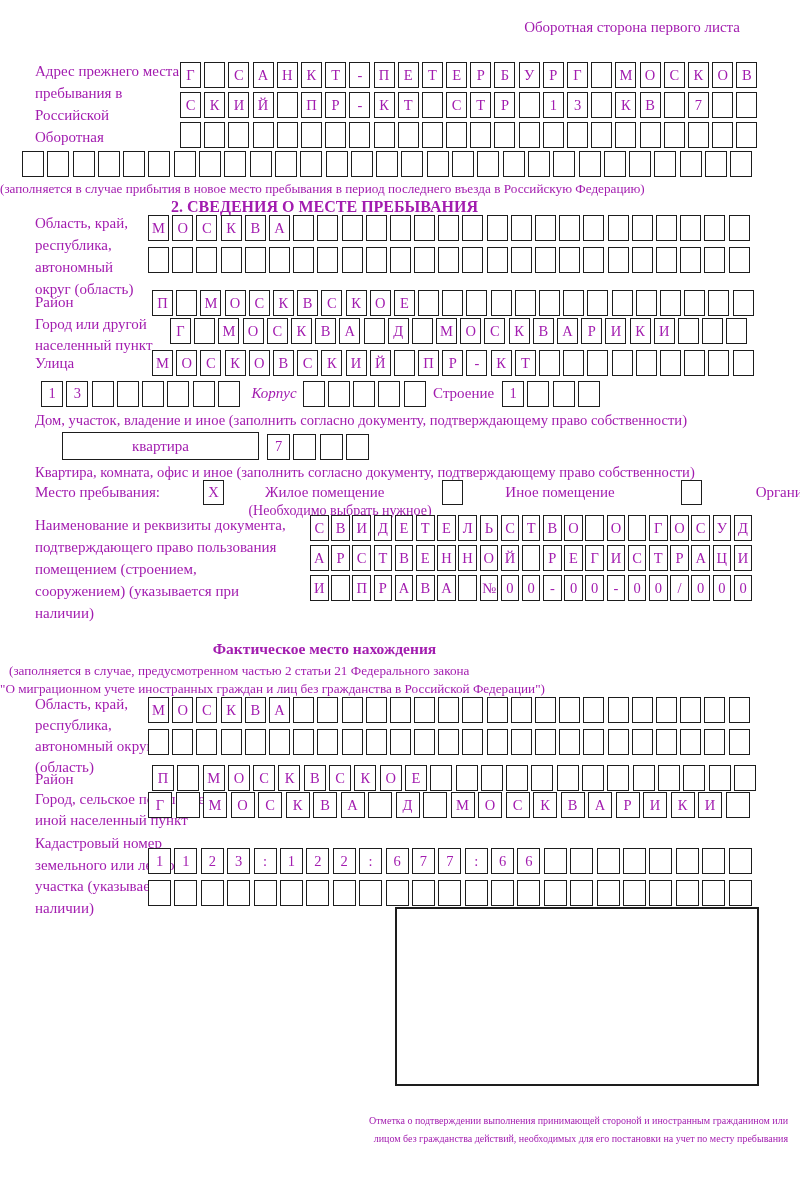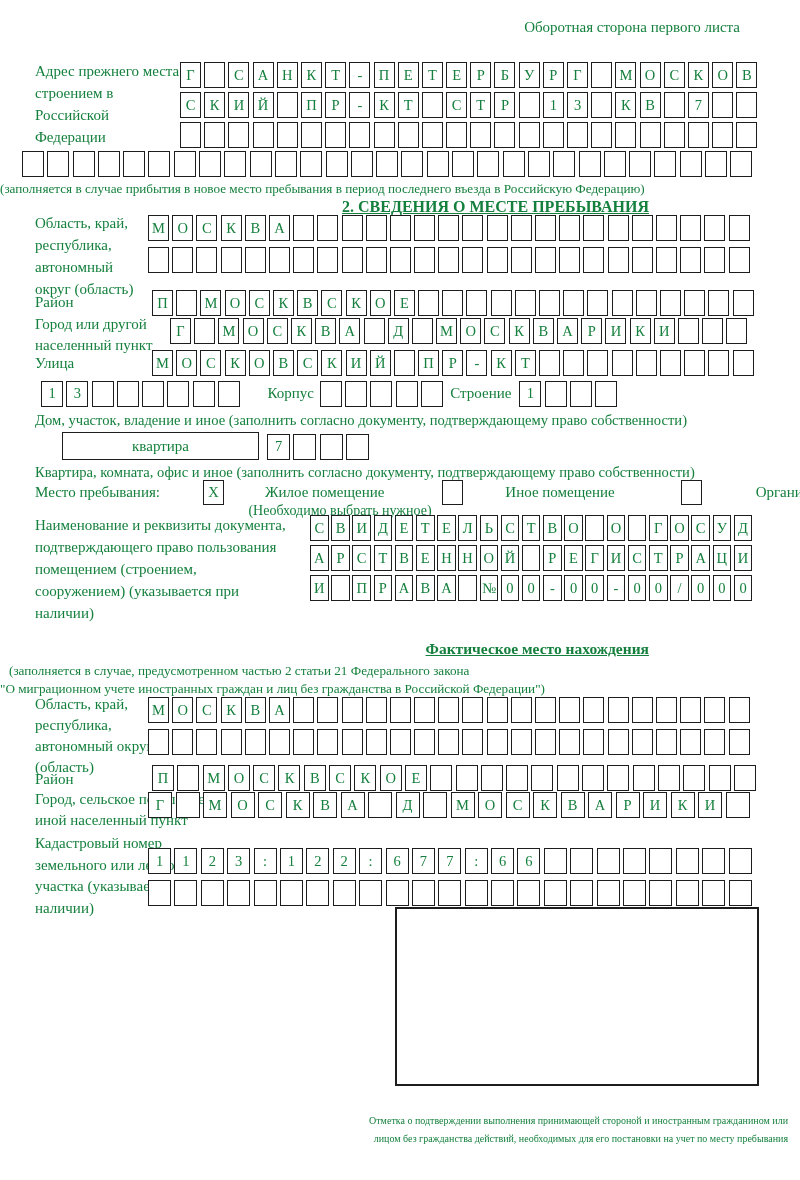--- a/index.html
+++ b/index.html
@@ -1,23 +1,23 @@
 <!DOCTYPE html>
 <html><head>
 <meta charset="utf-8">
 <style>
   html,body { margin:0; padding:0; background:#ffffff; }
   .page {
     position:relative; width:800px; height:1180px; background:#ffffff;
-    font-family:"Liberation Serif","DejaVu Serif",serif; color:#15803d;
+    font-family:"Liberation Serif","DejaVu Serif",serif; color:#a21caf;
     overflow:hidden;
   }
   .lbl { position:absolute; font-size:15px; line-height:22px; }
   .note { position:absolute; font-size:13.2px; text-align:left; left:0; width:800px; }
-  .title { position:absolute; font-weight:bold; text-align:right; left:0; width:649px; font-size:16px;text-decoration:underline; }
+  .title { position:absolute; font-weight:bold; text-align:center; left:0; width:649px; font-size:16px; }
   .cellrow { position:absolute; display:flex; }
   .cell {
     box-sizing:border-box; border:1.6px solid #1d1d1d; height:26px; flex:none;
     display:flex; align-items:center; justify-content:center;
     font-size:14.5px; background:#fff;
   }
   .p24 .cell { width:21px;   margin-right:3.2px; }
   .p25 .cell { width:22px;   margin-right:3.3px; }
   .p21 .cell { width:18.6px; margin-right:2.6px; }
   .p26 .cell { width:23px;   margin-right:3.4px; }
@@ -35,21 +35,21 @@
   .stampbox { position:absolute; border:2px solid #1d1d1d; background:#fff; }
   .caption { position:absolute; font-size:10px; line-height:17.6px; text-align:right;margin-top:24px; }
 </style>
 </head>
 <body>
 
 <div class="page">
 
   <div class="lbl" style="top:16px; right:60px; font-size:15px;">Оборотная сторона первого листа</div>
 
-  <div class="lbl" style="left:35px; top:60px; width:145px;">Адрес прежнего места строением в Российской Федерации</div>
+  <div class="lbl" style="left:35px; top:60px; width:145px;">Адрес прежнего места пребывания в Российской Оборотная</div>
   <div class="cellrow p24" style="left:180px; top:62px;">
       <span class="cell">Г</span>
       <span class="cell"></span>
       <span class="cell">С</span>
       <span class="cell">А</span>
       <span class="cell">Н</span>
       <span class="cell">К</span>
       <span class="cell">Т</span>
       <span class="cell">-</span>
       <span class="cell">П</span>
@@ -302,21 +302,21 @@
     <div class="cellrow p25" style="position:static; margin-left:8px; margin-top:1px;">
         <span class="cell">1</span>
         <span class="cell">3</span>
         <span class="cell"></span>
         <span class="cell"></span>
         <span class="cell"></span>
         <span class="cell"></span>
         <span class="cell"></span>
         <span class="cell"></span>
       </div>
-    <div class="inline-lbl" style="margin-left:24px;">Корпус</div>
+    <div class="inline-lbl" style="margin-left:8px;font-style:italic;">Корпус</div>
     <div class="cellrow p25" style="position:static; margin-left:6px; margin-top:1px;">
         <span class="cell"></span>
         <span class="cell"></span>
         <span class="cell"></span>
         <span class="cell"></span>
         <span class="cell"></span>
       </div>
     <div class="inline-lbl" style="margin-left:4px;">Строение</div>
     <div class="cellrow p25" style="position:static; margin-left:8px; margin-top:1px;">
         <span class="cell">1</span>

